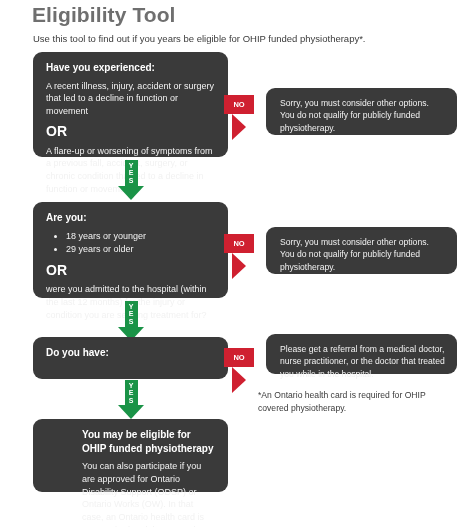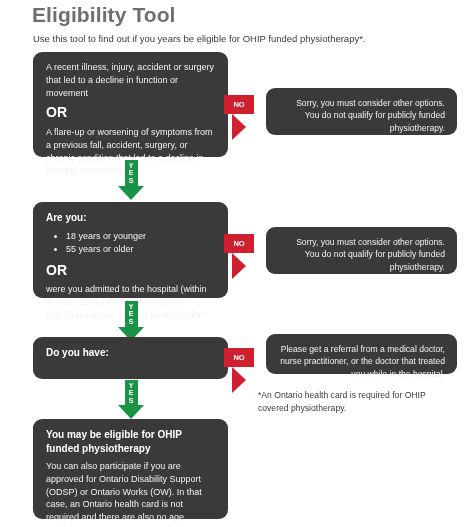--- a/index.html
+++ b/index.html
@@ -74,21 +74,20 @@
     line-height: 1.5;
     color: #f2f2f2;
   }
   .q-list li { margin: 0; }
 
   .rbox {
     position: absolute;
     background: #3a3a3a;
     border-radius: 9px;
     box-sizing: border-box;
-    text-align: right;
   }
   .rbox-inner { padding: 9px 12px 9px 14px; }
   .r-text {
     font-size: 8.6px;
     font-weight: 400;
     line-height: 1.45;
     margin: 0;
     color: #f2f2f2;
   }
 
@@ -157,20 +156,21 @@
   }
 </style>
 </head>
 <body>
 
 <div id="page-title">Eligibility Tool</div>
 <div id="page-subtitle">Use this tool to find out if you years be eligible for OHIP funded physiotherapy*.</div>
 
 <div class="qbox" style="left:33px; top:52px; width:195px; height:105px;">
   <div class="qbox-inner">
+    <p class="q-head">Have you experienced:</p>
     <p class="q-text">A recent illness, injury, accident or surgery that led to a decline in function or movement</p>
     <p class="q-or">OR</p>
     <p class="q-text">A flare-up or worsening of symptoms from a previous fall, accident, surgery, or chronic condition that led to a decline in function or movement</p>
   </div>
 </div>
 
 <div class="no-arrow" style="left:224px; top:95px;">
   <div class="no-shaft" style="width:30px;">NO</div>
   <div class="no-head"></div>
 </div>
@@ -188,21 +188,21 @@
     <span>S</span>
   </div>
   <div class="yes-head"></div>
 </div>
 
 <div class="qbox" style="left:33px; top:202px; width:195px; height:96px;">
   <div class="qbox-inner">
     <p class="q-head">Are you:</p>
     <ul class="q-list">
       <li>18 years or younger</li>
-      <li>55 years or older</li>
+      <li>29 years or older</li>
     </ul>
     <p class="q-or">OR</p>
     <p class="q-text">were you admitted to the hospital (within the last 12 months) for the injury or condition you are seeking treatment for?</p>
   </div>
 </div>
 
 <div class="no-arrow" style="left:224px; top:234px;">
   <div class="no-shaft" style="width:30px;">NO</div>
   <div class="no-head"></div>
 </div>
@@ -243,18 +243,18 @@
   <div class="yes-shaft" style="height:25px;">
     <span>Y</span>
     <span>E</span>
     <span>S</span>
   </div>
   <div class="yes-head"></div>
 </div>
 
 <div id="footnote">*An Ontario health card is required for OHIP covered physiotherapy.</div>
 
-<div class="qbox" style="left:33px; top:419px; width:195px; height:100px;">
+<div class="qbox" style="left:33px; top:419px; width:195px; height:73px;padding-left:36px;">
   <div class="qbox-inner">
     <p class="q-head">You may be eligible for OHIP funded physiotherapy</p>
     <p class="q-text">You can also participate if you are approved for Ontario Disability Support (ODSP) or Ontario Works (OW). In that case, an Ontario health card is not required and there are also no age requirements.</p>
   </div>
 </div>
 
 </body></html>

